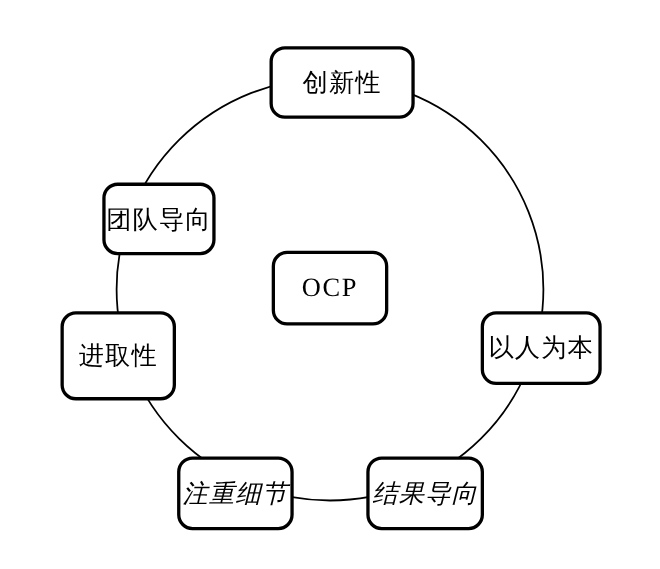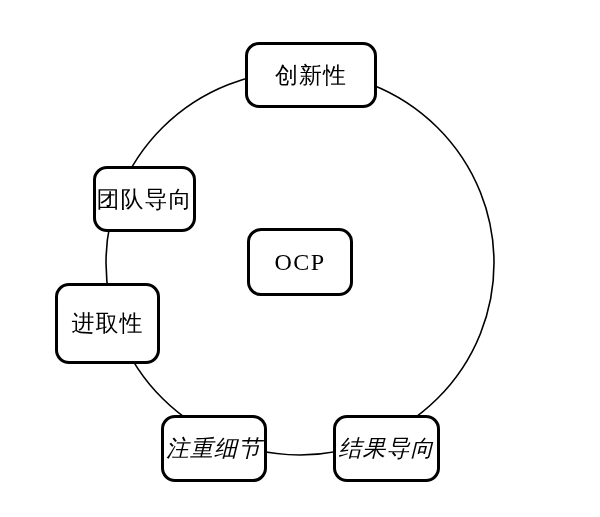--- a/index.html
+++ b/index.html
@@ -54,20 +54,23 @@
 
   <svg class="ring-svg" viewBox="0 0 600 517" xmlns="http://www.w3.org/2000/svg" aria-hidden="true">
     <ellipse cx="300" cy="263" rx="194" ry="192" fill="none" stroke="#000000" stroke-width="1.6"></ellipse>
   </svg>
 
   <div class="node pos-top">
     <span>创新性</span>
   </div>
 
 
+  <div class="node pos-right">
+    <span>以人为本</span>
+  </div>
 
   <div class="node pos-bottom-right">
     <span>结果导向</span>
   </div>
 
   <div class="node pos-bottom-left">
     <span>注重细节</span>
   </div>
 
   <div class="node pos-left">

